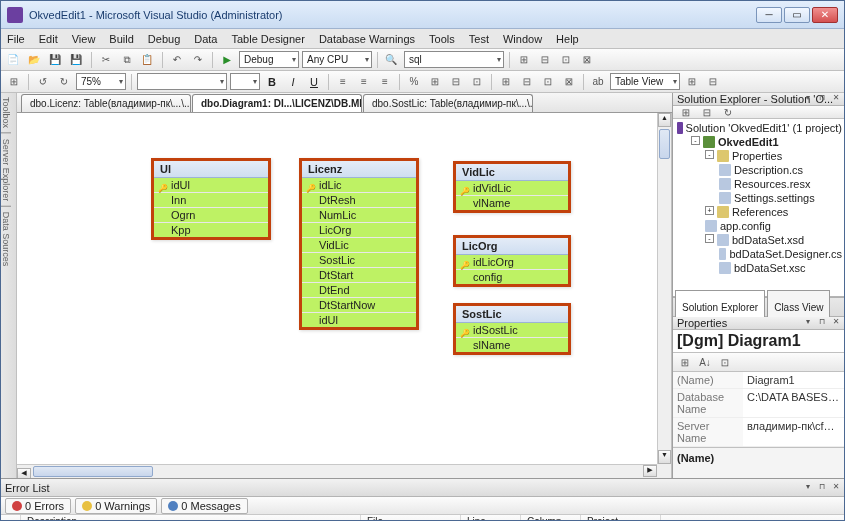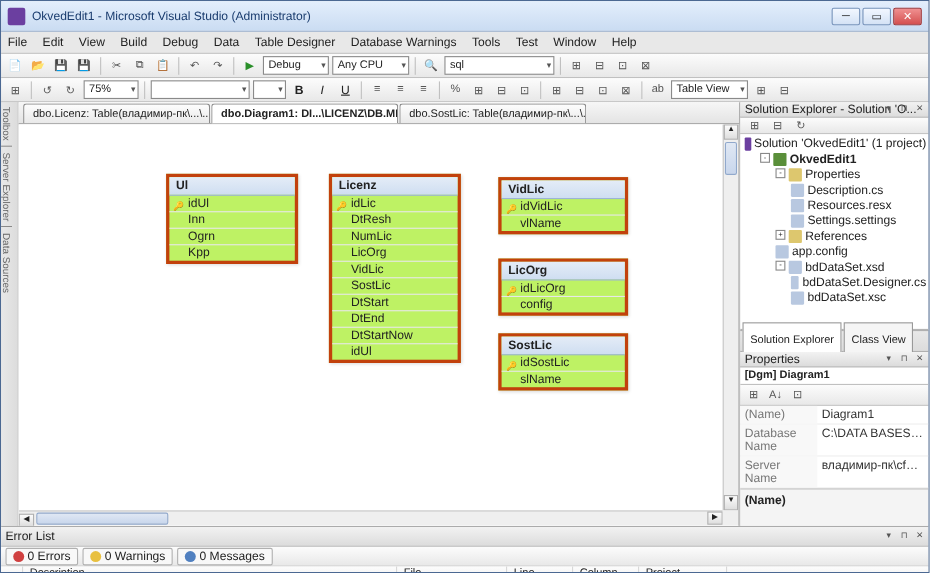--- a/index.html
+++ b/index.html
@@ -44,21 +44,21 @@
 .tree{flex:0 0 auto;height:178px;background:#fff;border-bottom:1px solid #b4b4b4;overflow:auto;padding:2px;font-size:11px}
 .tree .node{white-space:nowrap;padding:1px 0;display:flex;align-items:flex-start;gap:3px}
 .tree .i0{padding-left:2px}.tree .i1{padding-left:16px}.tree .i2{padding-left:30px}.tree .i3{padding-left:44px}
 .tree .exp{width:9px;height:9px;border:1px solid #888;font-size:7px;line-height:7px;text-align:center;display:inline-block}
 .tree .ic{width:12px;height:12px;display:inline-block;background:#d4a850;border-radius:1px}
 .tree .ic.sln{background:#6b3fa0}.tree .ic.prj{background:#5a8f3a}.tree .ic.fld{background:#ddc76e}.tree .ic.fil{background:#b8c8e0}
 .tree .bold{font-weight:bold}
 .panetabs{height:20px;background:linear-gradient(#e8e8e8,#dcdcdc);display:flex;align-items:center;border-top:1px solid #b0b0b0;border-bottom:1px solid #b0b0b0}
 .panetab{height:18px;border:1px solid #999;padding:16px 6px;font-size:10px;display:flex;align-items:center;background:#f5f5f5;margin-left:2px}
 .panetab.active{background:#fff}
-.prophdr{padding:2px 4px;background:#fff;border-bottom:1px solid #c0c0c0;font-weight:bold;font-size:10px}
+.prophdr{padding:2px 4px;background:#fff;border-bottom:1px solid #c0c0c0;font-weight:bold;font-size:16px}
 .proptool{height:20px;background:linear-gradient(#fcfcfc,#e8e8e8);border-bottom:1px solid #c0c0c0;display:flex;align-items:center;padding:0 3px;gap:2px}
 .propgrid{background:#fff;flex:1;font-size:10.5px}
 .propgrid .prow{display:flex;border-bottom:1px solid #eee}
 .propgrid .pname{width:70px;padding:2px 4px;color:#777;background:#f8f8f8}
 .propgrid .pval{flex:1;padding:2px 4px;color:#333;white-space:nowrap;overflow:hidden;text-overflow:ellipsis}
 .propdesc{border-top:1px solid #c0c0c0;padding:4px;background:#f4f4f4;height:40px;font-size:10px}
 .errorlist{height:63px;border-top:1px solid #999;background:#fff;display:flex;flex-direction:column}
 .errortabs{height:18px;background:linear-gradient(#fcfcfc,#e8e8e8);display:flex;align-items:center;padding:2px 4px;gap:4px;border-bottom:1px solid #c8c8c8}
 .errtab{border:1px solid #b0b0b0;padding:1px 6px;font-size:10px;display:flex;align-items:center;gap:3px;border-radius:2px;background:#f8f8f8}
 .errtab .cir{width:10px;height:10px;border-radius:50%;display:inline-block}

